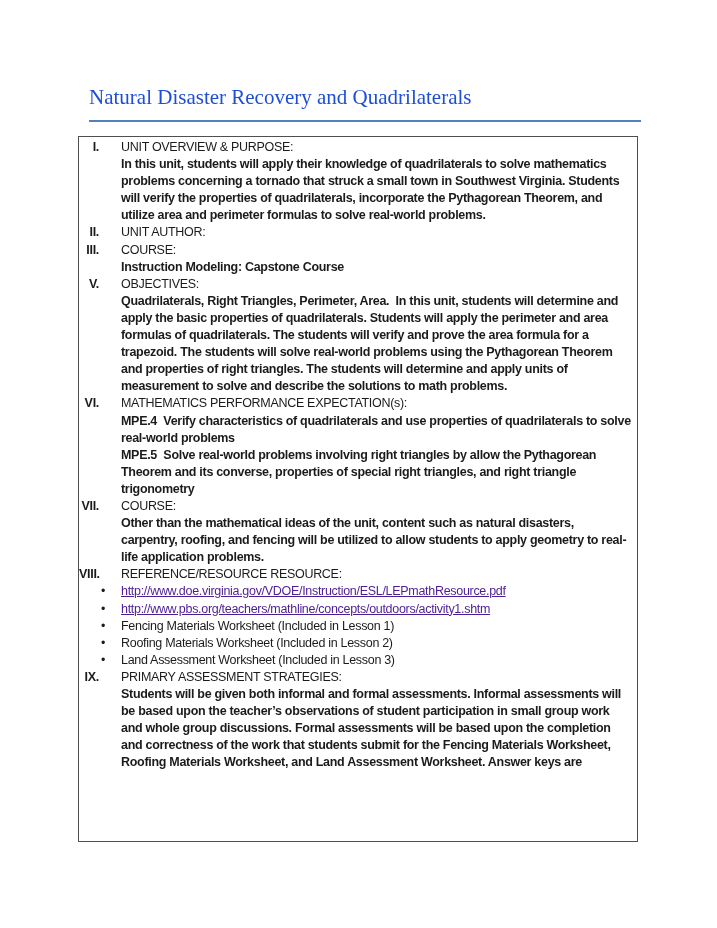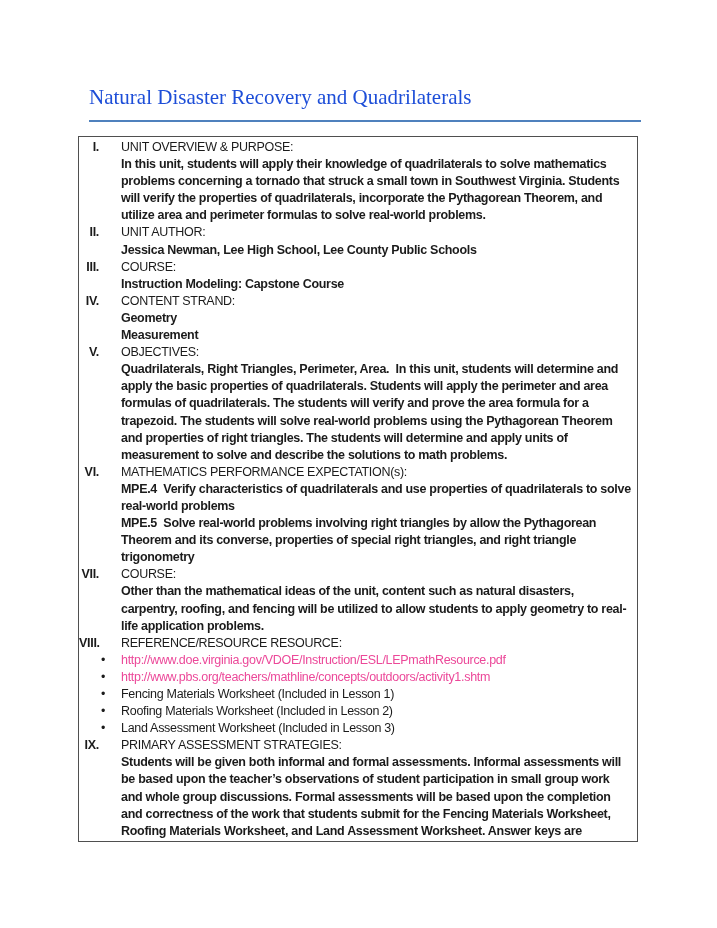--- a/index.html
+++ b/index.html
@@ -56,21 +56,22 @@
   .para { margin: 0; white-space: pre-wrap; font-weight: bold; }
   .bullets { margin: 0; padding: 0; list-style: none; }
   .bullets li { position: relative; }
   .bullet-dot {
     position: absolute;
     left: -20px;
     top: 0;
     color: #1b1b1b;
   }
   a.link {
-    color: #ec4899;
+    color: #4c1d95;
+    text-decoration: underline;
     cursor: pointer;
   }
 </style>
 </head>
 <body>
 
 <div class="page">
   <h1 class="doc-title">Natural Disaster Recovery and Quadrilaterals</h1>
   <div class="unit-box">
     <div id="sections">
@@ -79,40 +80,31 @@
     <div class="content">
       <div class="heading">UNIT OVERVIEW &amp; PURPOSE:</div>
     <p class="para">In this unit, students will apply their knowledge of quadrilaterals to solve mathematics problems concerning a tornado that struck a small town in Southwest Virginia. Students will verify the properties of quadrilaterals, incorporate the Pythagorean Theorem, and utilize area and perimeter formulas to solve real-world problems.</p>
           </div>
   </div>
 
   <div class="section">
     <div class="numeral">II.</div>
     <div class="content">
       <div class="heading">UNIT AUTHOR:</div>
-    <p class="para">Jessica Newman, Lee High School, Lee County Public Schools</p>
           </div>
   </div>
 
   <div class="section">
     <div class="numeral">III.</div>
     <div class="content">
       <div class="heading">COURSE:</div>
     <p class="para">Instruction Modeling: Capstone Course</p>
           </div>
   </div>
 
-  <div class="section">
-    <div class="numeral">IV.</div>
-    <div class="content">
-      <div class="heading">CONTENT STRAND:</div>
-    <p class="para">Geometry</p>
-            <p class="para">Measurement</p>
-          </div>
-  </div>
 
   <div class="section">
     <div class="numeral">V.</div>
     <div class="content">
       <div class="heading">OBJECTIVES:</div>
     <p class="para">Quadrilaterals, Right Triangles, Perimeter, Area.  In this unit, students will determine and apply the basic properties of quadrilaterals. Students will apply the perimeter and area formulas of quadrilaterals. The students will verify and prove the area formula for a trapezoid. The students will solve real-world problems using the Pythagorean Theorem and properties of right triangles. The students will determine and apply units of measurement to solve and describe the solutions to math problems.</p>
           </div>
   </div>
 
   <div class="section">

